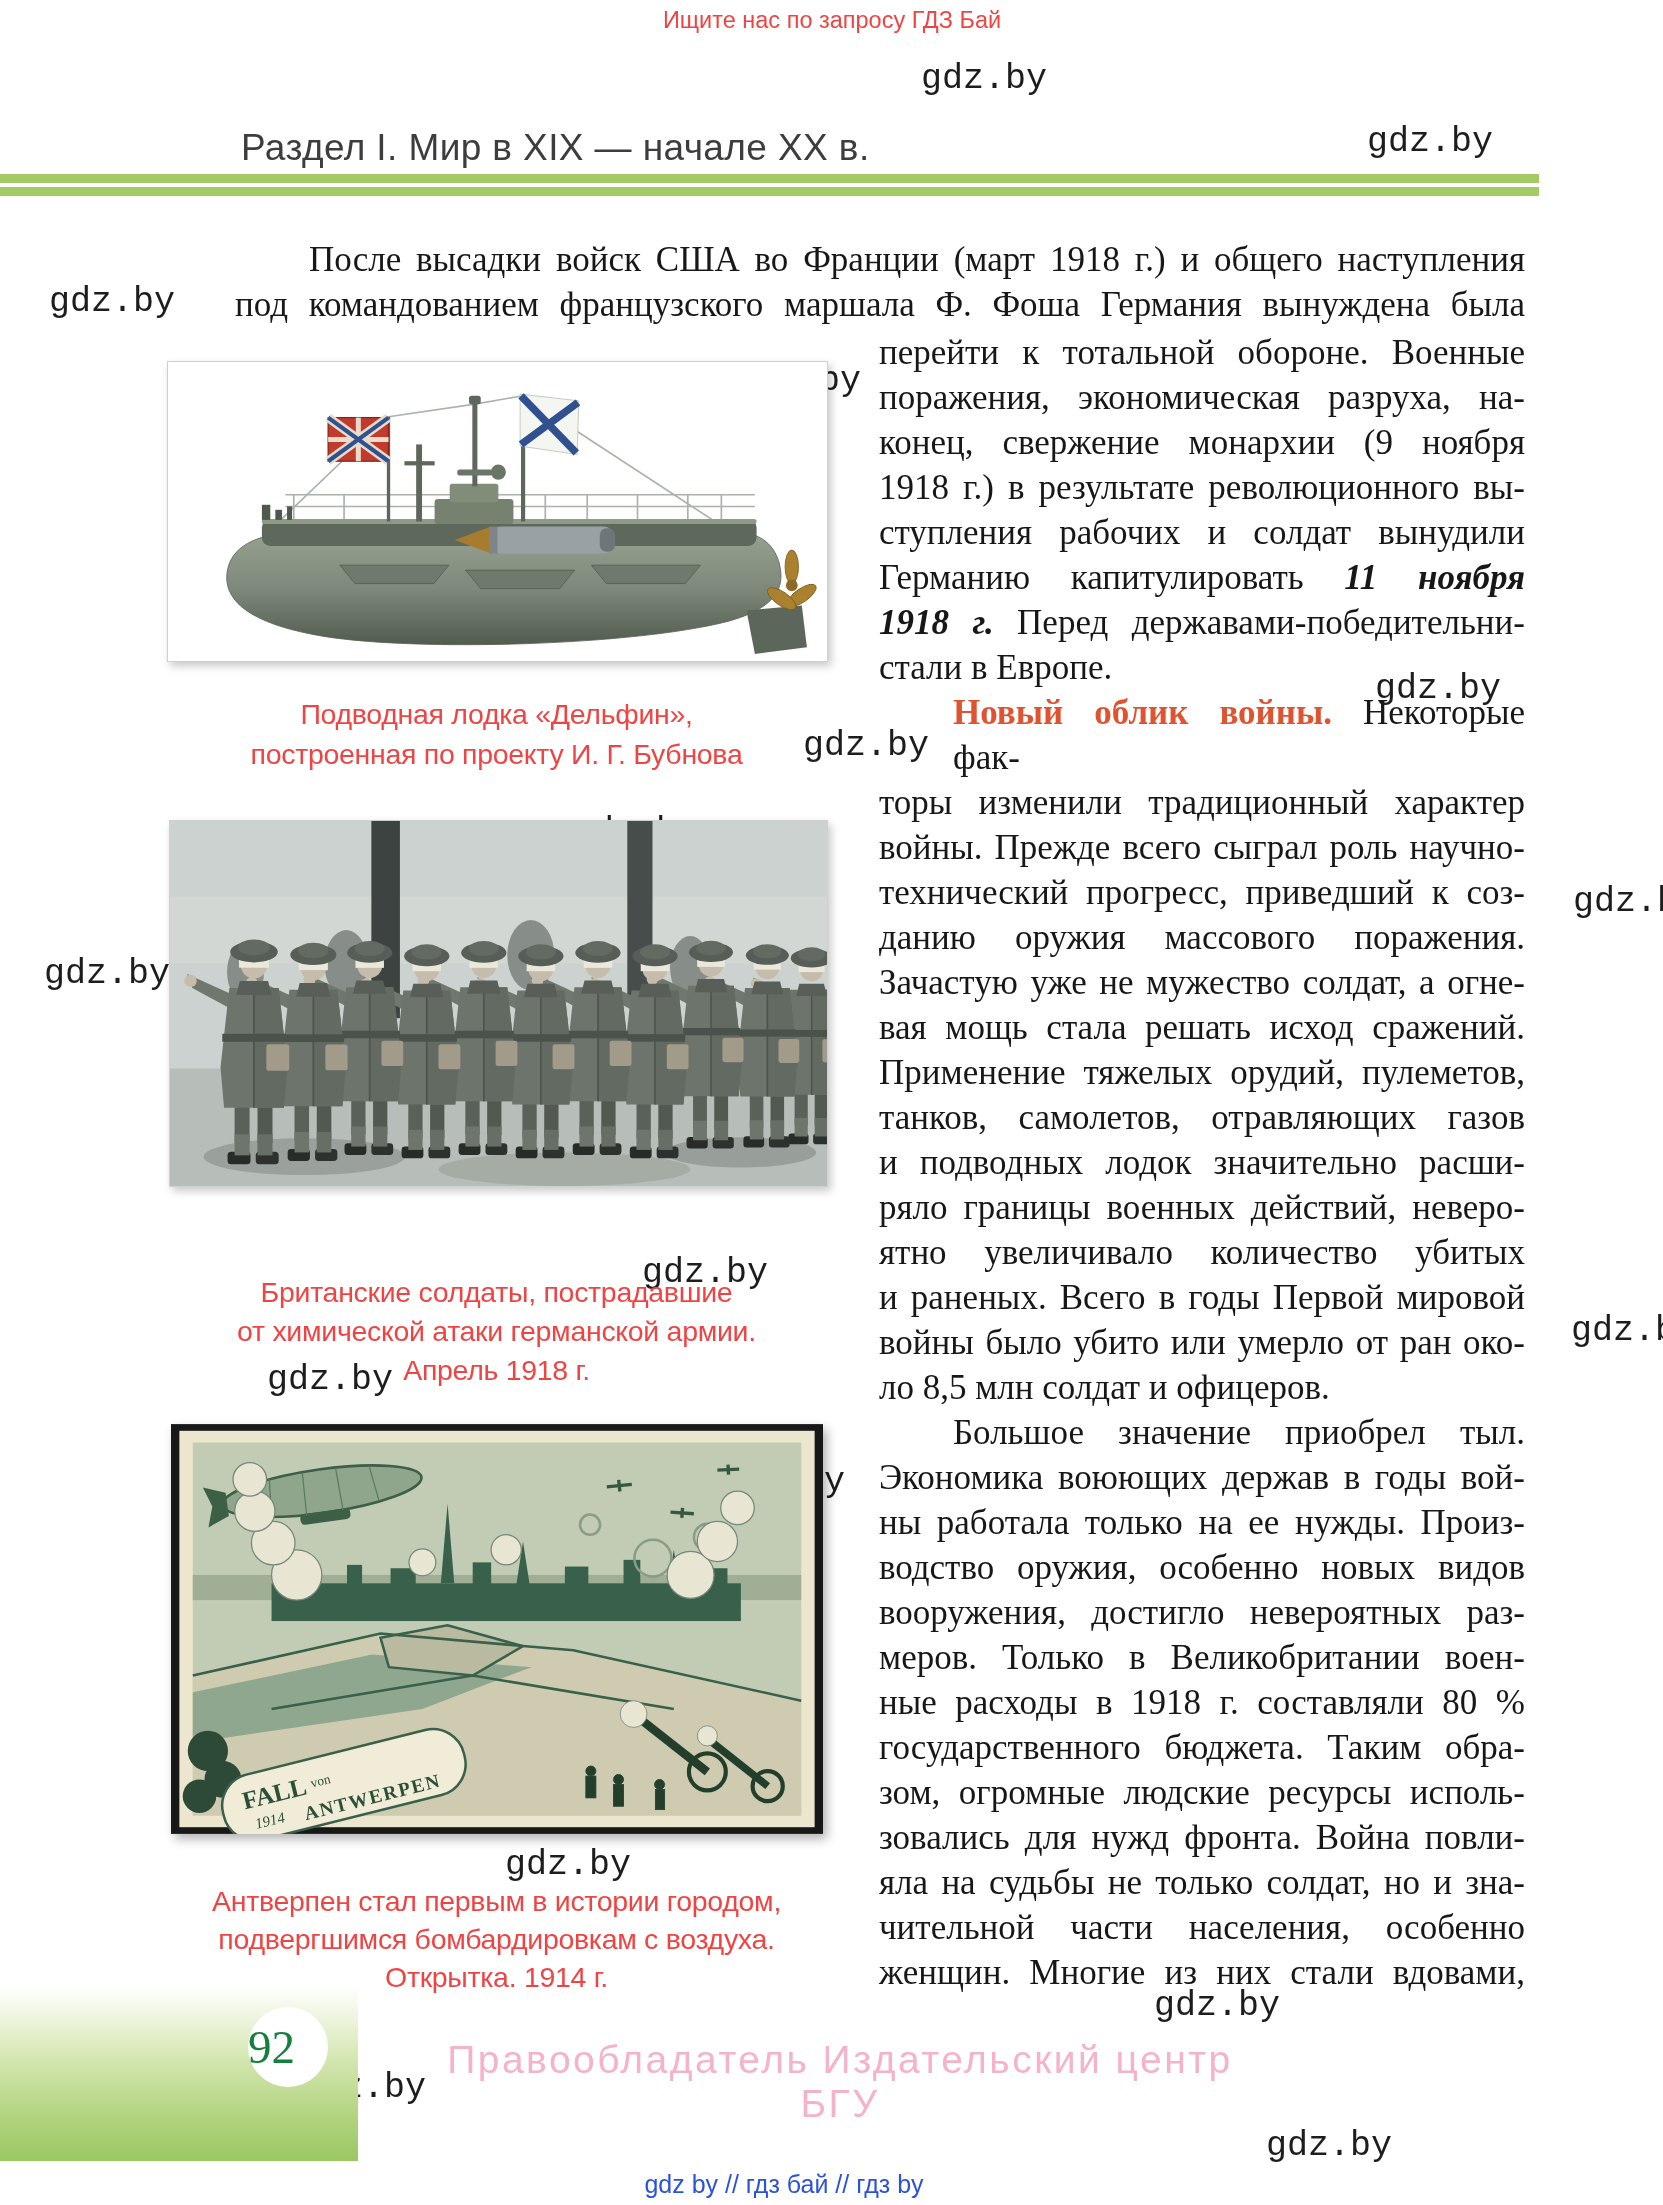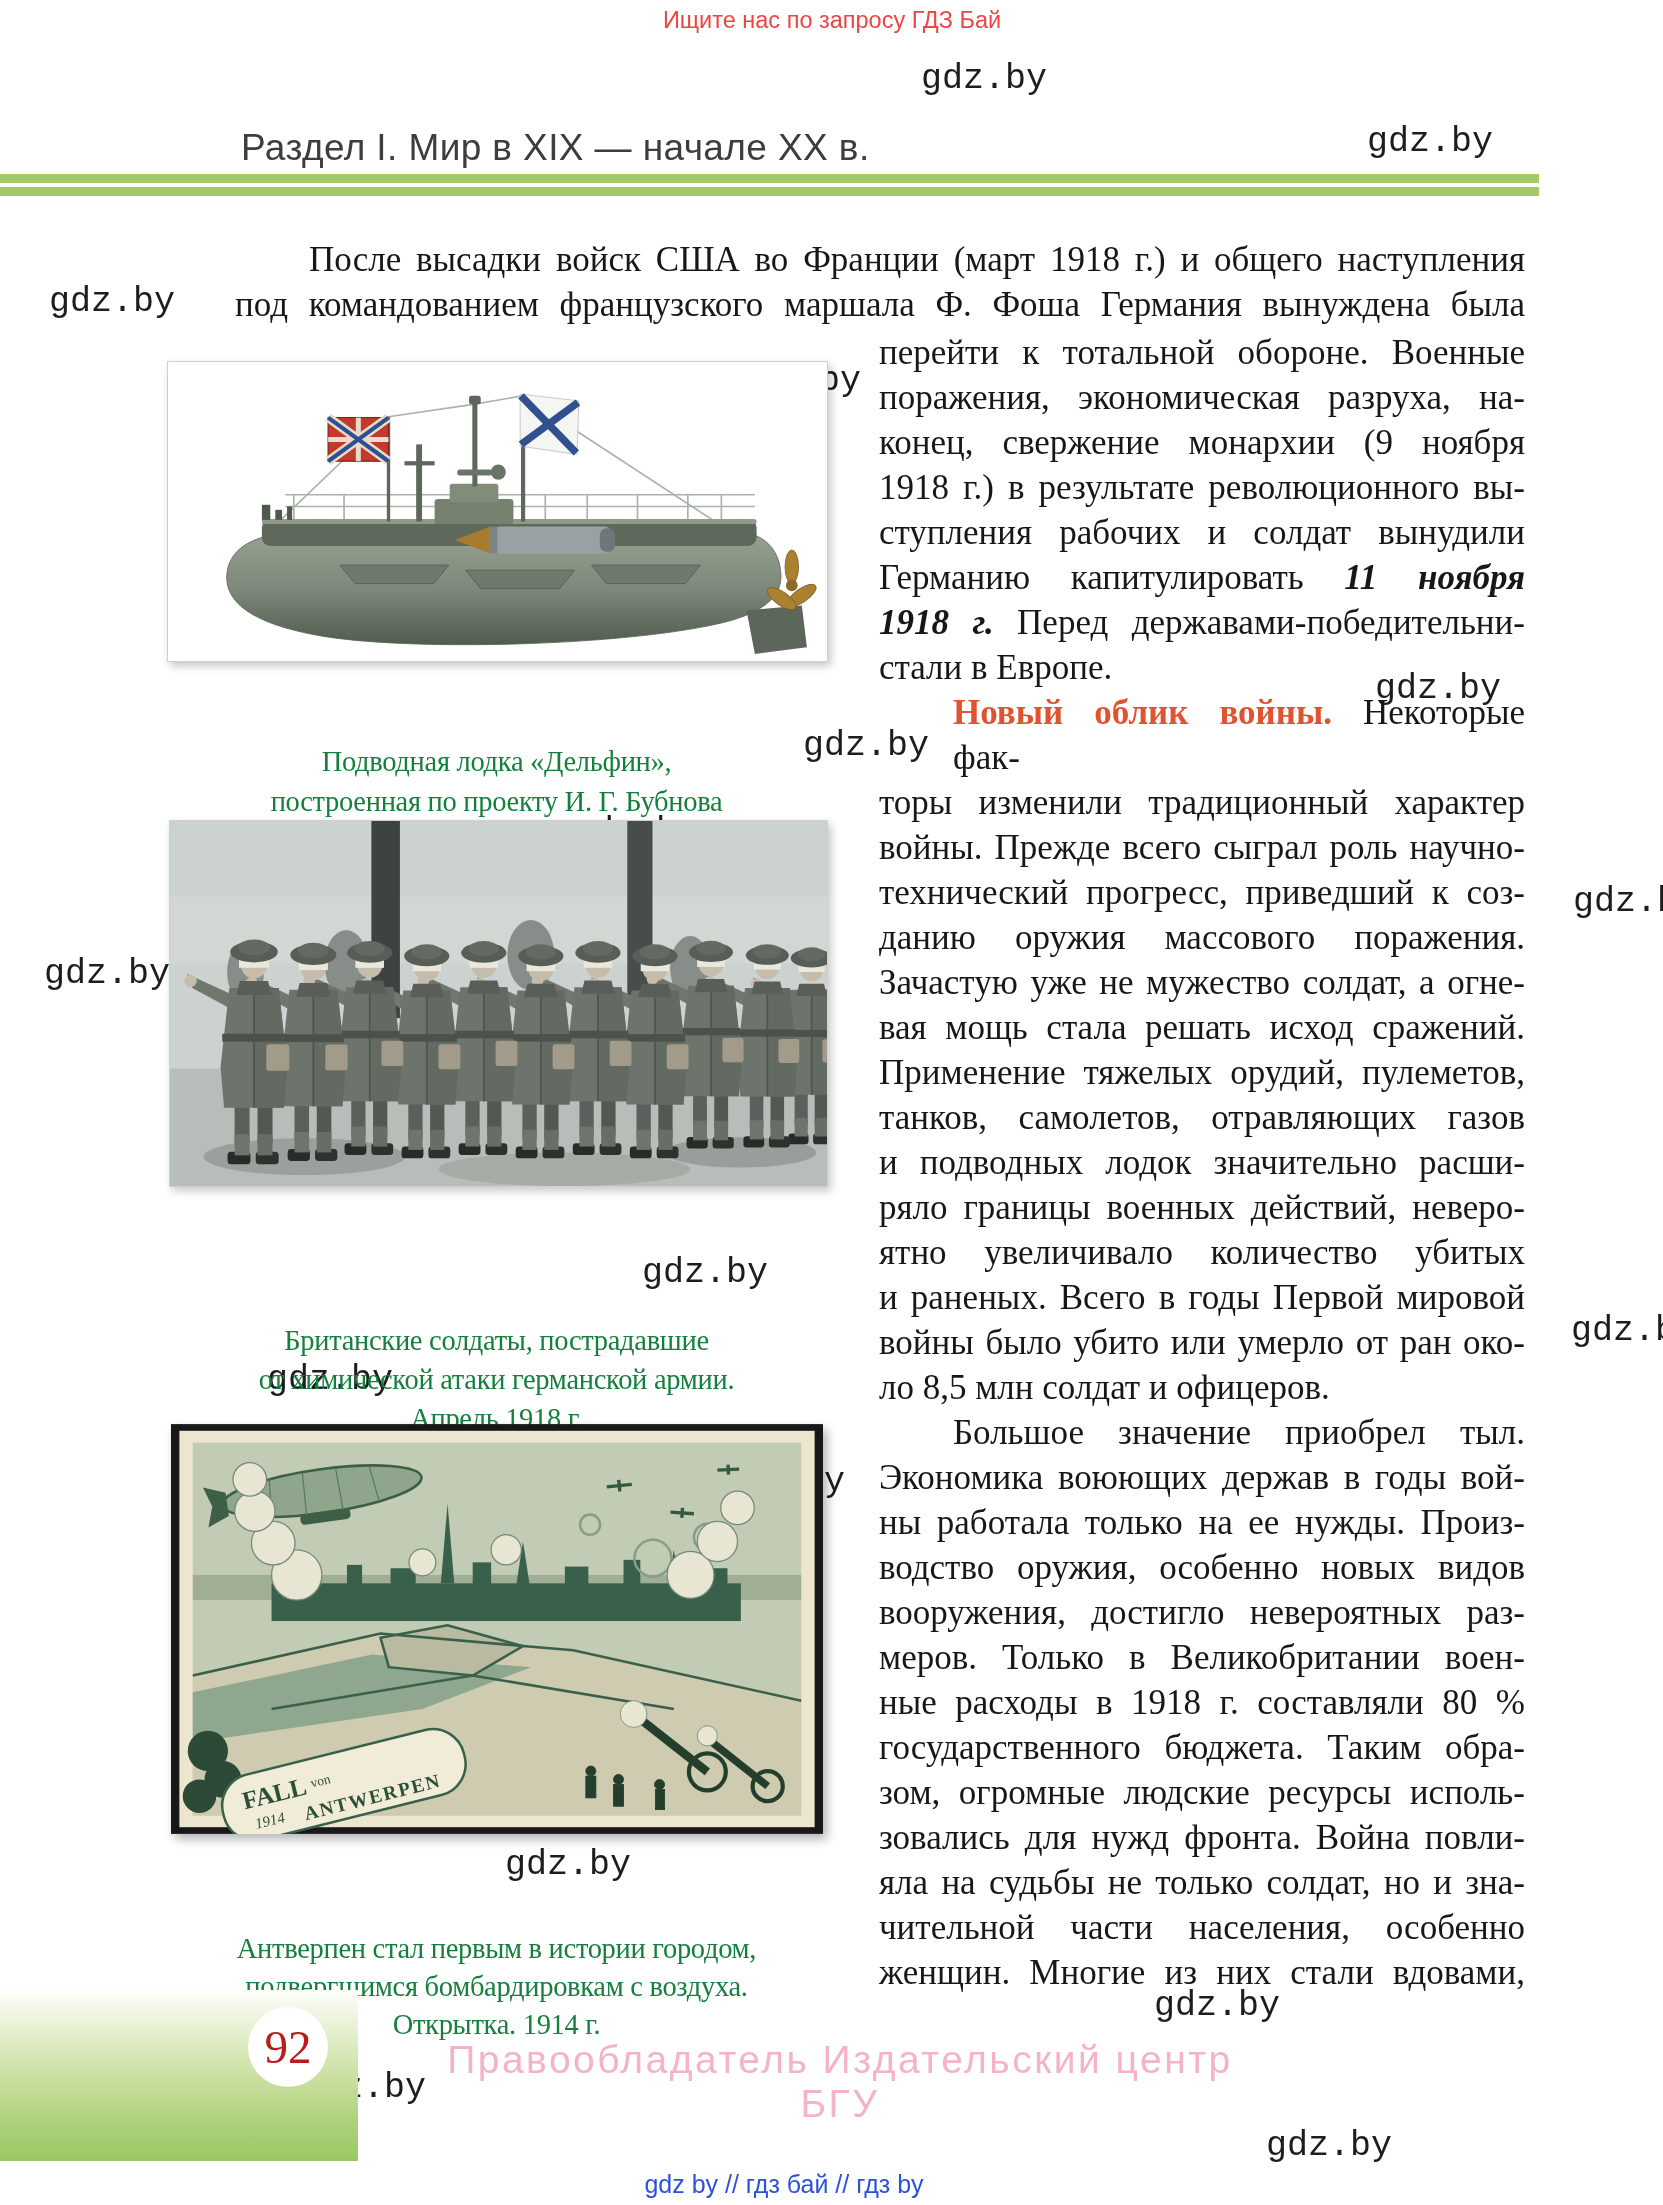--- a/index.html
+++ b/index.html
@@ -20,31 +20,31 @@
   #column{left:879px;top:330px;width:646px;}
   .body-line{font-size:35px;line-height:45px;text-align:justify;text-align-last:justify;
              white-space:normal;color:#171717;}
   .body-line.t-left{text-align:left;text-align-last:auto;}
   .body-line.t-indent{padding-left:74px;}
   .seg-plain{}
   .seg-em{font-weight:bold;font-style:italic;margin-top:26px;}
   .seg-accent{font-weight:bold;color:#df5330;}
   
   .figure-box{background:#ffffff;border:0.8px solid #d0d0d0;box-shadow:3.4px 4.2px 8.4px rgba(0,0,0,.22);}
-  .caption{font-family:Liberation Serif, serif;font-size:28.5px;color:#15803d;
-           text-align:center;letter-spacing:-0.3px;margin-top:48px;}
+  .caption{font-family:Liberation Sans, sans-serif;font-size:28.5px;color:#ef4444;
+           text-align:center;letter-spacing:-0.3px;}
   .cap-line{display:block;}
   #cap1{left:167px;top:694px;width:659px;line-height:40px;}
   #cap2{left:167px;top:1273px;width:659px;line-height:39px;}
   #cap3{left:167px;top:1882px;width:659px;line-height:38px;}
   
   #green-block{left:0;top:1990px;width:358px;height:171px;
      background:linear-gradient(180deg,#fdfefb 0%,#f2f7e6 12%,#d3e5ae 42%,#b0d37e 75%,#9ac862 100%);}
   #page-circle{left:248px;top:2007px;width:80px;height:80px;border-radius:50%;background:#ffffff;
-     text-align:center;line-height:80px;font-size:47px;color:#b91c1c;font-family:"Liberation Serif",serif;}
+     line-height:80px;font-size:47px;color:#15803d;font-family:"Liberation Serif",serif;}
   #copyright{left:402px;top:2038px;width:876px;text-align:center;
      font-family:"Liberation Sans",sans-serif;font-size:39px;letter-spacing:2.5px;color:#f4b3c8;}
   #footer-links{left:0;top:2170px;width:1568px;text-align:center;
      font-family:"Liberation Sans",sans-serif;font-size:25px;color:#2c52d9;}
   svg text{font-family:"Liberation Serif",serif;}
 </style>
 </head>
 <body>
 
 <div id="page">

